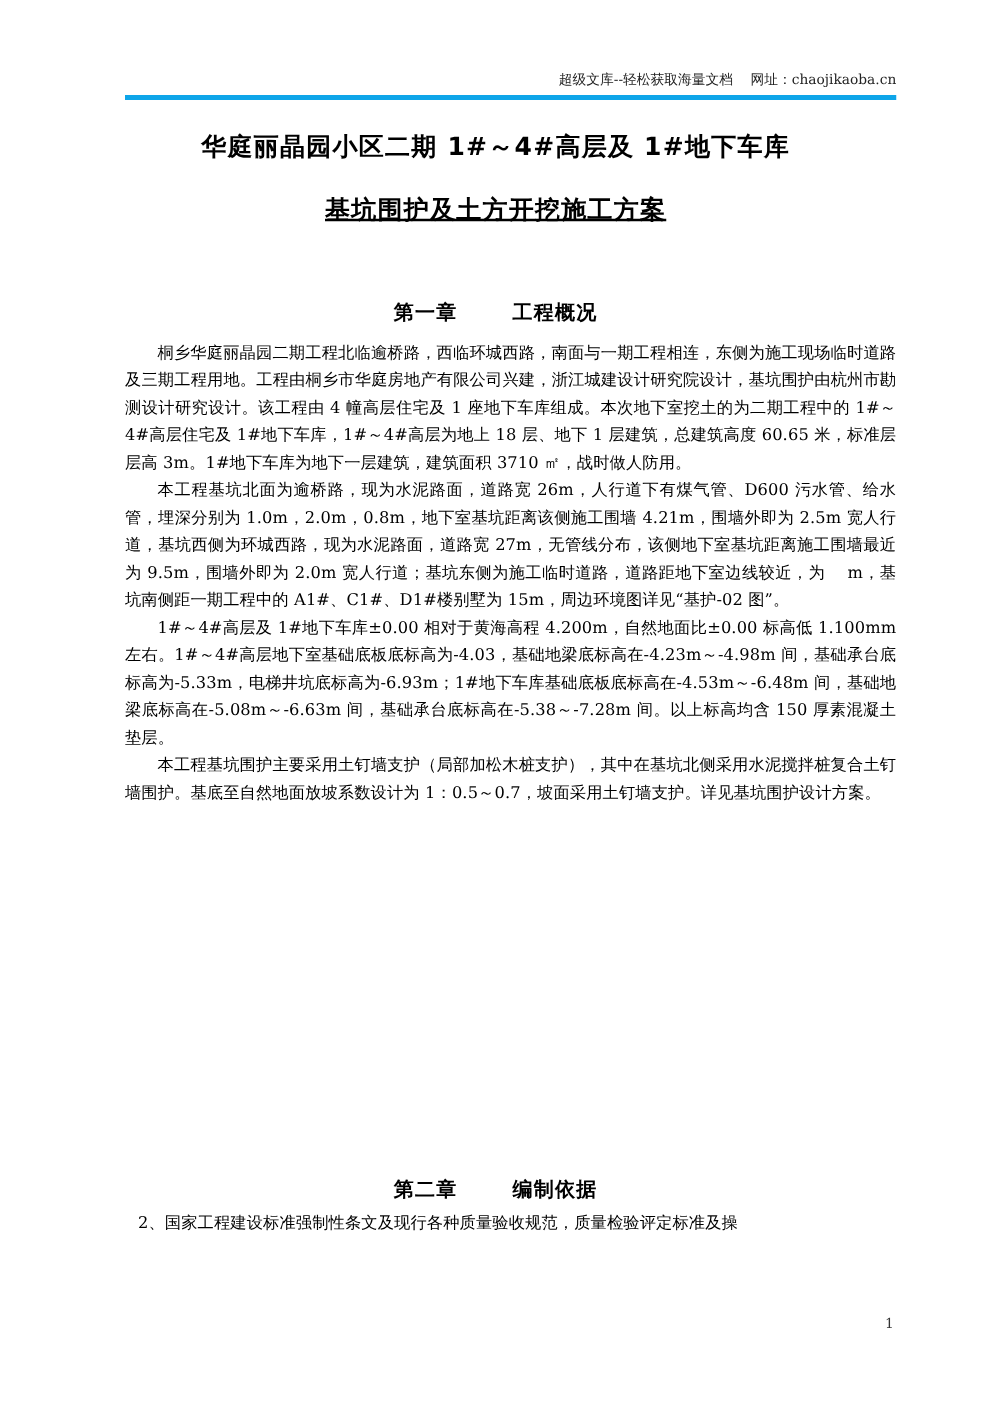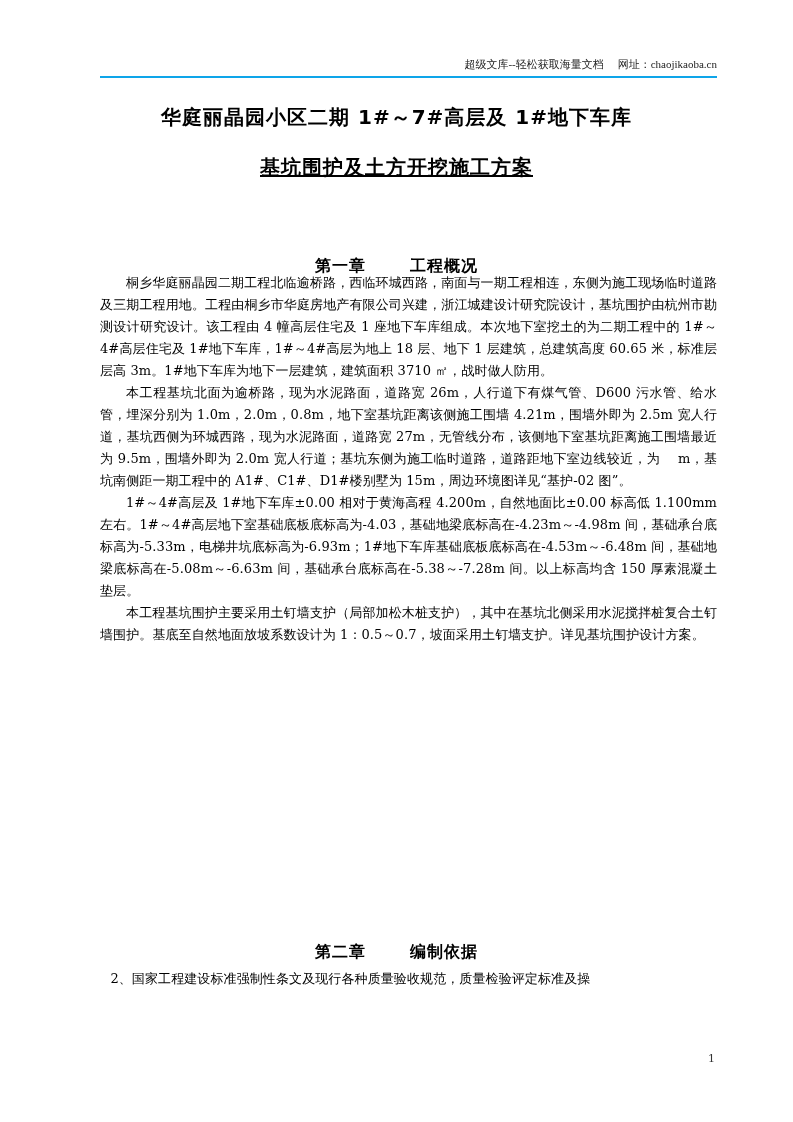--- a/index.html
+++ b/index.html
@@ -14,26 +14,25 @@
       overflow: hidden;
       font-family: "DejaVu Serif", "Liberation Serif", serif;
       color: #000;
     }
     .page-header {
       position: absolute;
       left: 100px;
       width: 617px;
       top: 56px;
       height: 20px;
-      border-bottom: 2px solid #0ea5e9;
+      border-bottom: 4px solid #0ea5e9;
       text-align: right;
       font-size: 11px;
       line-height: 16px;
       color: #222;
-      font-family: Liberation Serif, serif;
     }
     .page-header .site { margin-left: 14px; }
     .title {
       position: absolute;
       left: 80px;
       width: 633px;
       text-align: center;
       font-family: "DejaVu Sans", "Liberation Sans", sans-serif;
       font-weight: bold;
       font-size: 20px;
@@ -45,21 +44,21 @@
       position: absolute;
       left: 80px;
       width: 633px;
       text-align: center;
       font-family: "DejaVu Sans", "Liberation Sans", sans-serif;
       font-weight: bold;
       font-size: 16px;
       letter-spacing: 1px;
     }
     .chapter .gap { display: inline-block; width: 44px; }
-    .chapter-1 { top: 256px; }
+    .chapter-1 { top: 240px; }
     .chapter-2 { top: 942px; }
     .body-text {
       position: absolute;
       left: 100px;
       width: 617px;
       font-size: 13px;
       line-height: 22px;
       text-align: justify;
       letter-spacing: 0.1px;
     }
@@ -78,21 +77,21 @@
       color: #333;
     }
   </style>
 </head>
 <body>
 
 <div class="page-header">
   <span>超级文库--轻松获取海量文档</span><span class="site">网址：chaojikaoba.cn</span>
 </div>
 
-<div class="title title-1">华庭丽晶园小区二期 1#～7#高层及 1#地下车库</div>
+<div class="title title-1">华庭丽晶园小区二期 1#～4#高层及 1#地下车库</div>
 <div class="title title-2">基坑围护及土方开挖施工方案</div>
 
 <div class="chapter chapter-1">
   <span>第一章</span><span class="gap"></span><span>工程概况</span>
 </div>
 
 <div class="body-text section-1">
   <p>桐乡华庭丽晶园二期工程北临逾桥路，西临环城西路，南面与一期工程相连，东侧为施工现场临时道路及三期工程用地。工程由桐乡市华庭房地产有限公司兴建，浙江城建设计研究院设计，基坑围护由杭州市勘测设计研究设计。该工程由 4 幢高层住宅及 1 座地下车库组成。本次地下室挖土的为二期工程中的 1#～4#高层住宅及 1#地下车库，1#～4#高层为地上 18 层、地下 1 层建筑，总建筑高度 60.65 米，标准层层高 3m。1#地下车库为地下一层建筑，建筑面积 3710 ㎡，战时做人防用。</p>
   <p>本工程基坑北面为逾桥路，现为水泥路面，道路宽 26m，人行道下有煤气管、D600 污水管、给水管，埋深分别为 1.0m，2.0m，0.8m，地下室基坑距离该侧施工围墙 4.21m，围墙外即为 2.5m 宽人行道，基坑西侧为环城西路，现为水泥路面，道路宽 27m，无管线分布，该侧地下室基坑距离施工围墙最近为 9.5m，围墙外即为 2.0m 宽人行道；基坑东侧为施工临时道路，道路距地下室边线较近，为　 m，基坑南侧距一期工程中的 A1#、C1#、D1#楼别墅为 15m，周边环境图详见“基护-02 图”。</p>
   <p>1#～4#高层及 1#地下车库±0.00 相对于黄海高程 4.200m，自然地面比±0.00 标高低 1.100mm 左右。1#～4#高层地下室基础底板底标高为-4.03，基础地梁底标高在-4.23m～-4.98m 间，基础承台底标高为-5.33m，电梯井坑底标高为-6.93m；1#地下车库基础底板底标高在-4.53m～-6.48m 间，基础地梁底标高在-5.08m～-6.63m 间，基础承台底标高在-5.38～-7.28m 间。以上标高均含 150 厚素混凝土垫层。</p>

